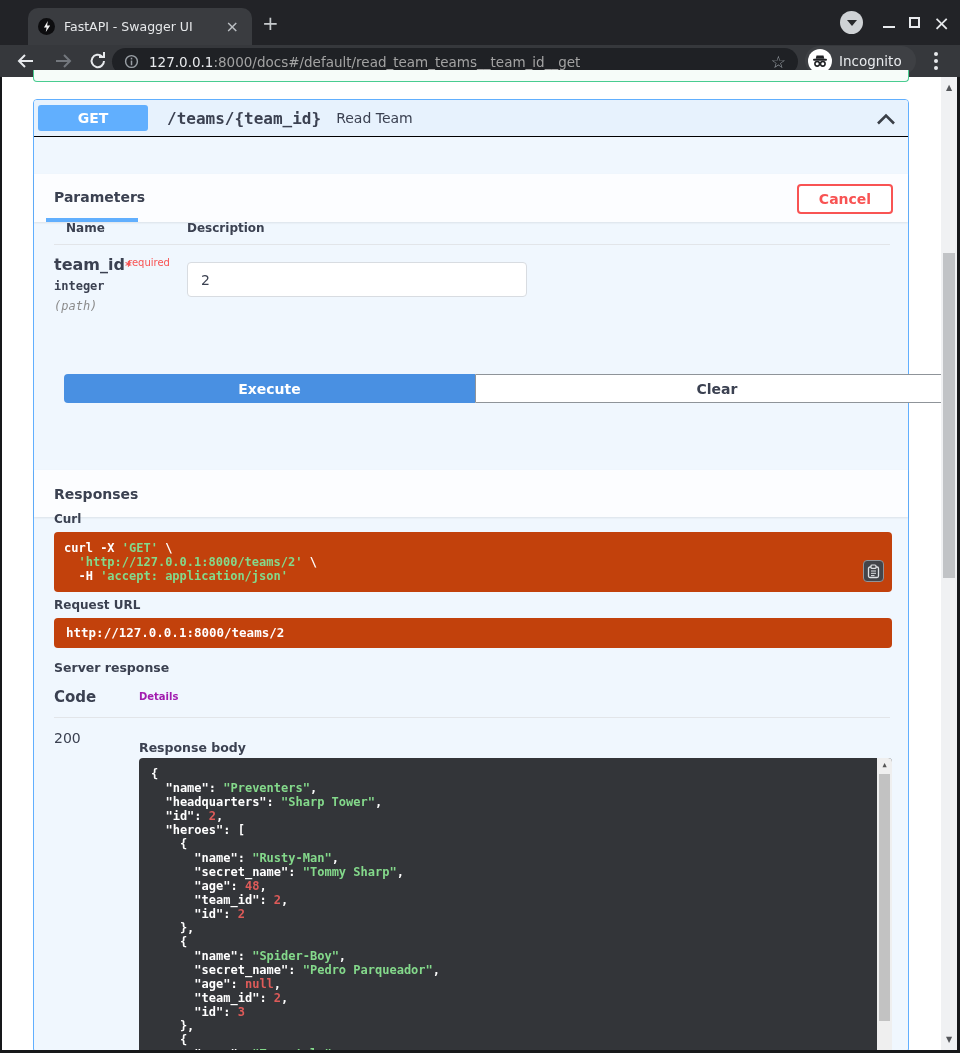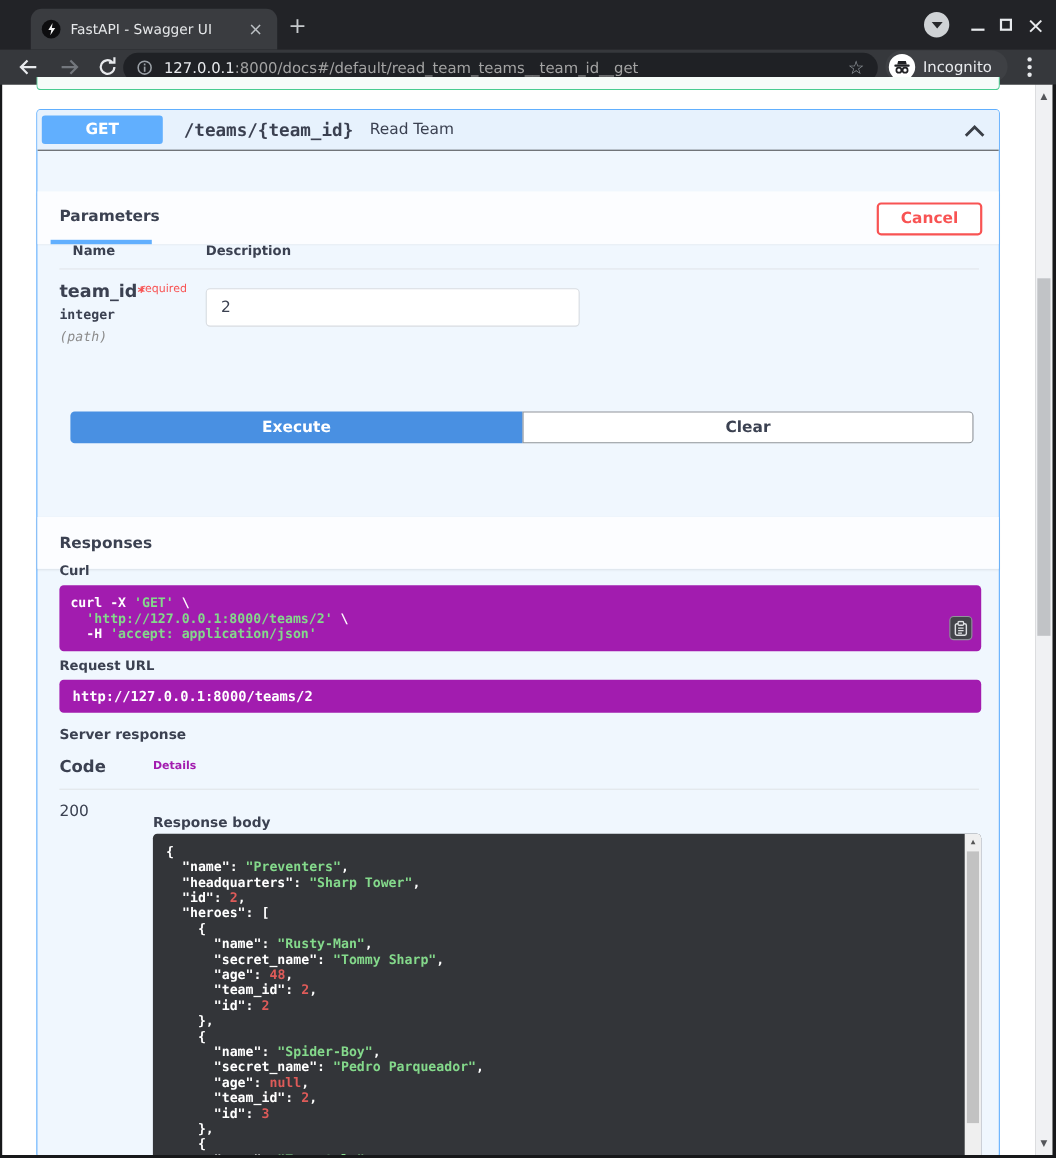--- a/index.html
+++ b/index.html
@@ -82,26 +82,26 @@
               font-weight:bold; font-size:12px; color:#3b4151; }
   .param-loc { position:absolute; left:20px; top:199px; font-family:"DejaVu Sans Mono", monospace;
               font-style:italic; font-size:12px; color:#8c8c8c; }
   .param-input { position:absolute; left:153px; top:162px; width:340px; height:35px; background:#fff;
               border:1px solid #d8dce1; border-radius:4px; padding-left:13px; font-size:14px; color:#3b4151;
               font-family:"DejaVu Sans", sans-serif; outline:none; }
 
   .exec-btn { position:absolute; left:30px; top:274px; width:411px; height:29px; background:#4990e2;
               border:none; border-radius:4px 0 0 4px; color:#fff; font-weight:bold; font-size:14px;
               font-family:"DejaVu Sans", sans-serif; }
-  .clear-btn { position:absolute; left:441px; top:274px; width:410px; height:29px; background:#fff;
+  .clear-btn { position:absolute; left:441px; top:274px; width:484px; height:29px; background:#fff;
               border:1px solid #8f9499; border-radius:0 4px 4px 0; color:#3b4151; font-weight:bold;
               font-size:14px; font-family:"DejaVu Sans", sans-serif; }
 
   .mini-label { position:absolute; font-size:12px; font-weight:bold; color:#3b4151; }
-  .darkblock { position:absolute; left:20px; background:#a21caf; border-radius:4px;
+  .darkblock { position:absolute; left:20px; background:#c2410c; border-radius:4px;
                font-family:"DejaVu Sans Mono", monospace; font-size:12px; color:#fff; }
   .curl-block { top:432px; width:838px; height:60px; padding:9px 10px; font-weight:600; }
   .url-block  { top:518px; width:838px; height:30px; line-height:30px; padding-left:12px;
                 font-weight:bold; font-size:12.5px; }
   .code-line { white-space:pre; line-height:14px; }
   .tk-plain { color:#fff; }
   .tk-cmd { color:#fff; font-weight:bold; }
   .tk-key { color:#fff; font-weight:bold; }
   .tk-str { color:#84d98b; }
   .tk-num { color:#de5b59; font-weight:bold; }

